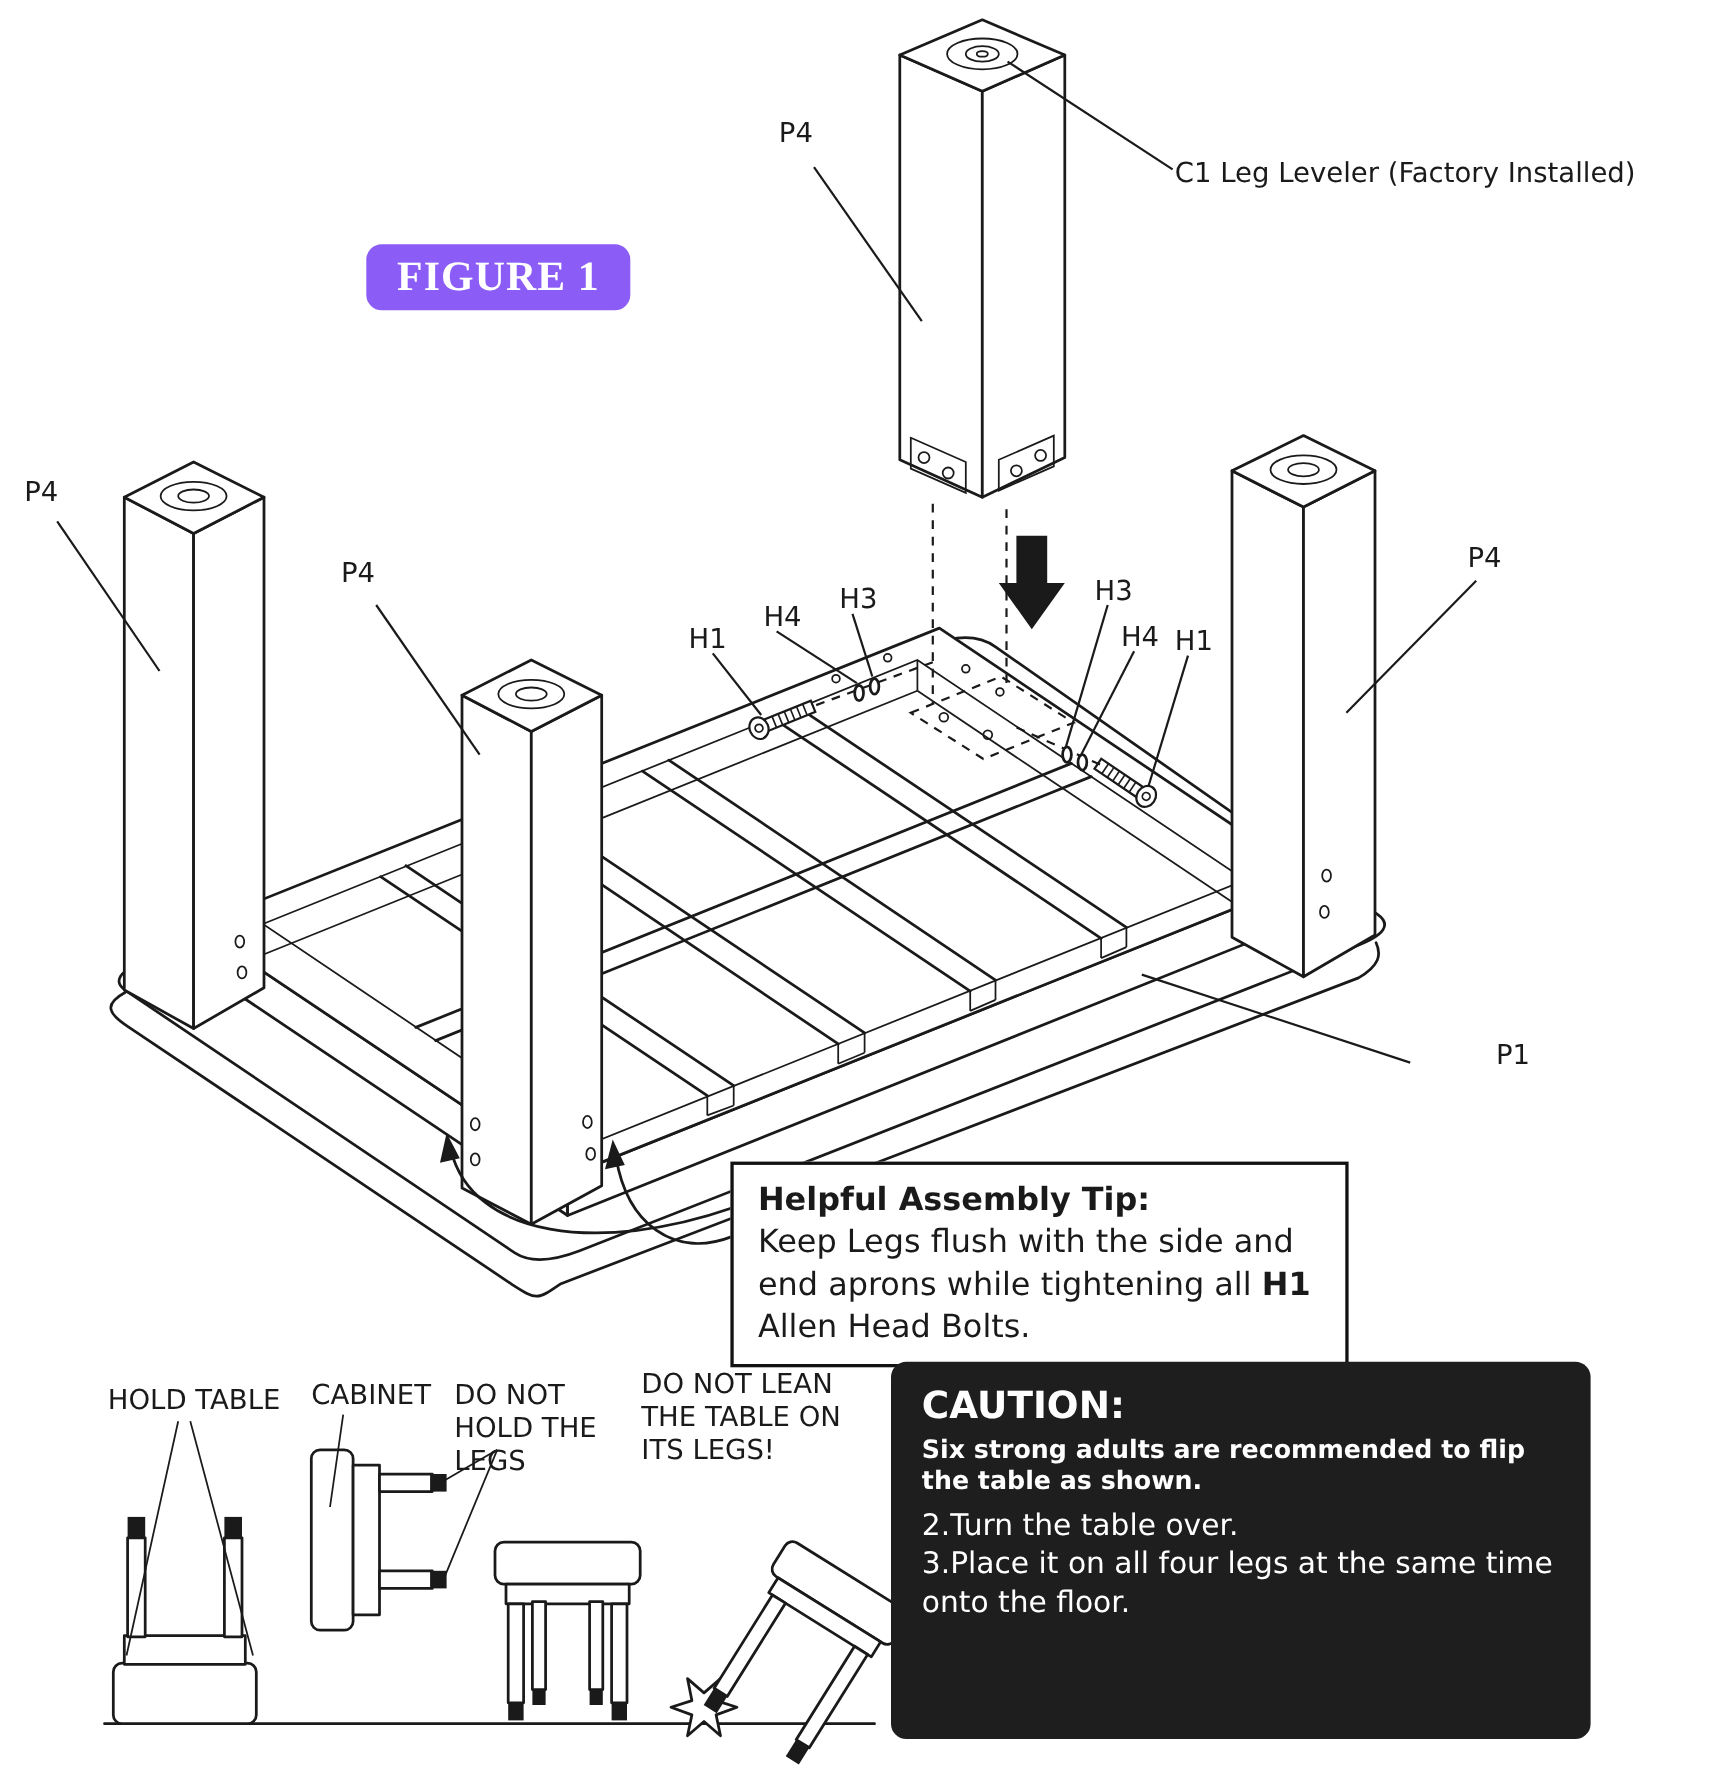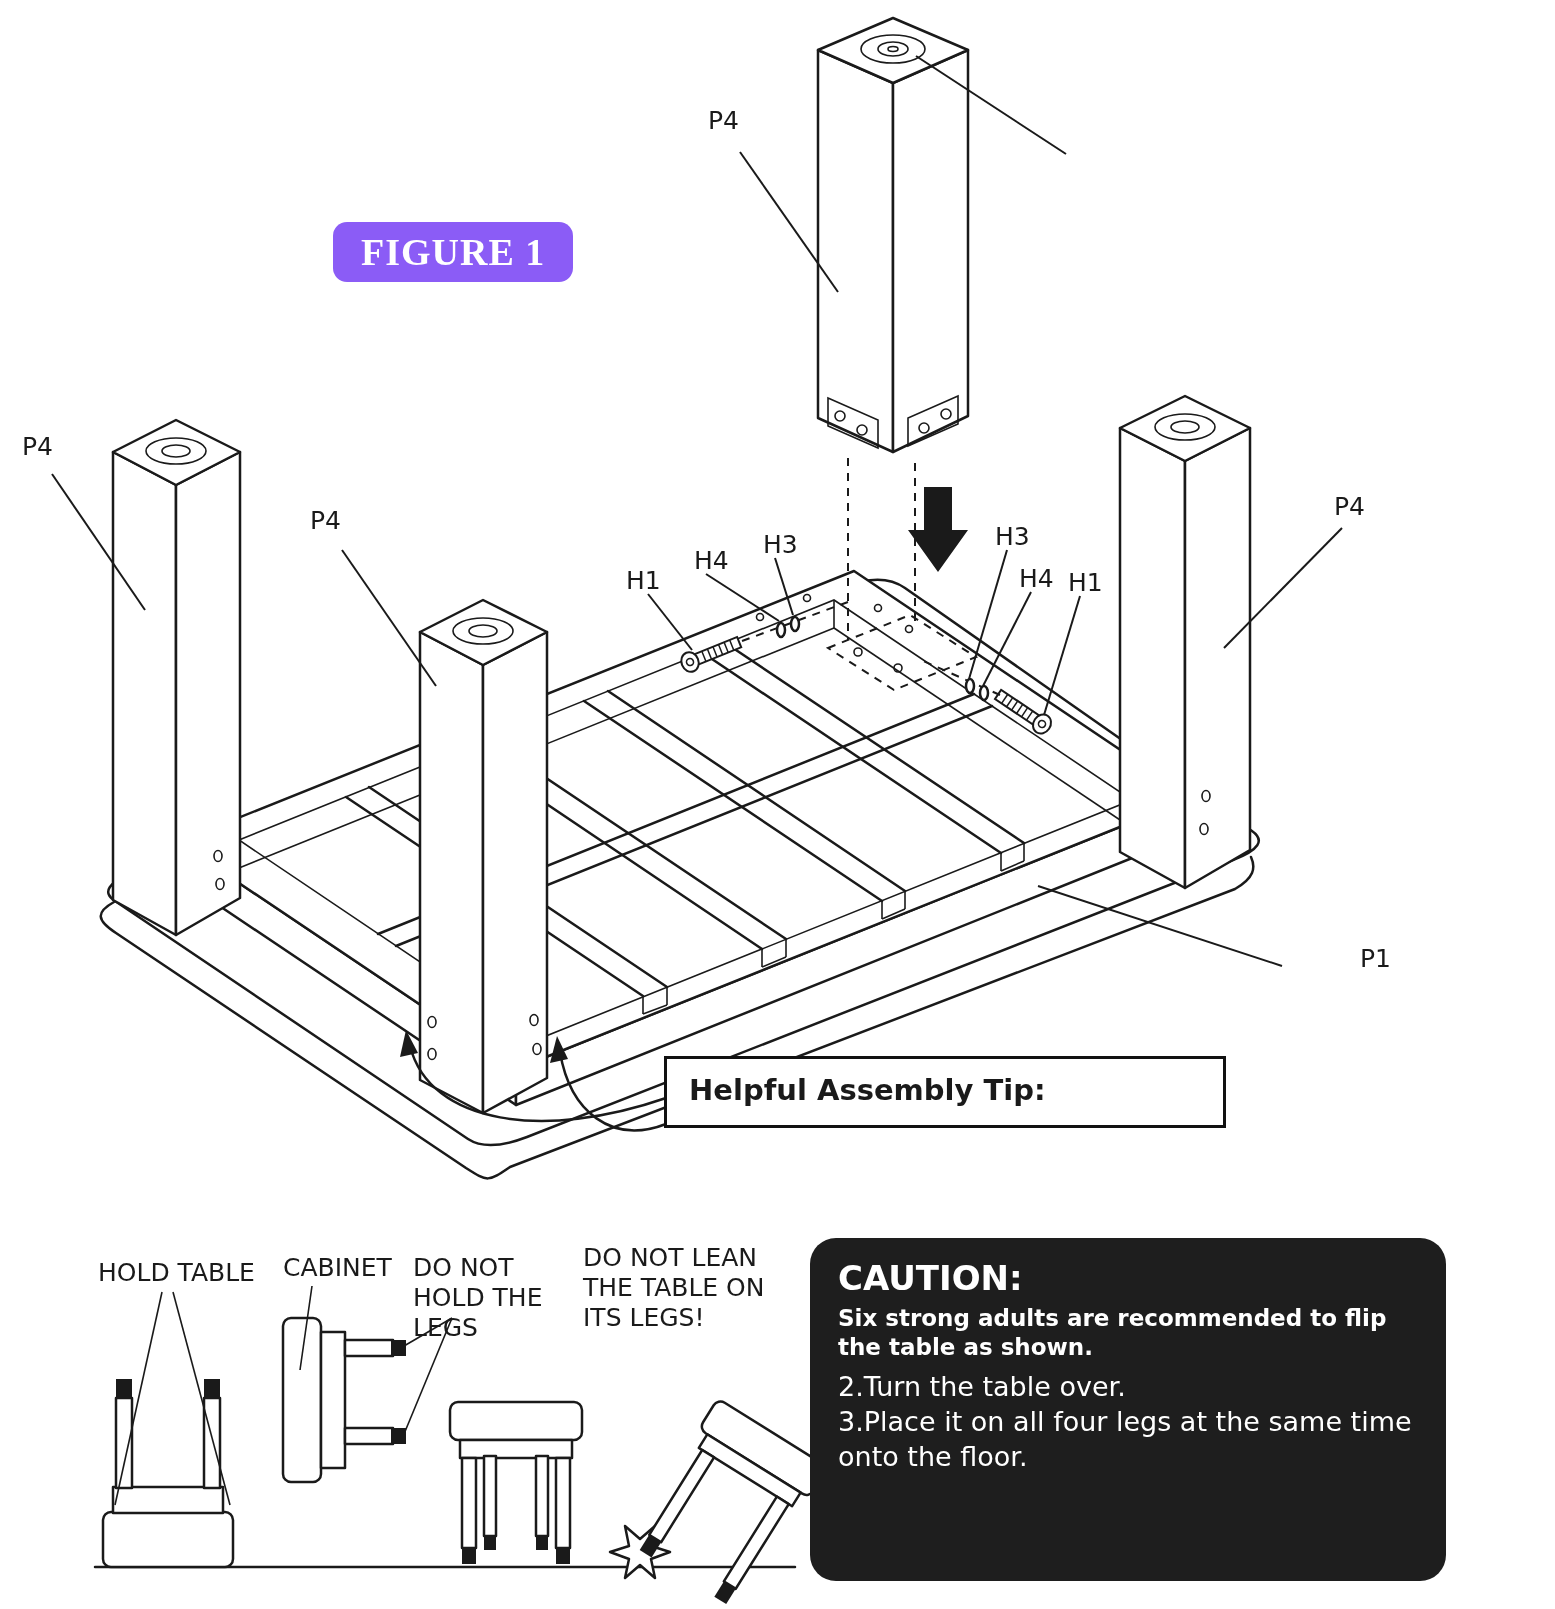--- a/index.html
+++ b/index.html
@@ -15,21 +15,21 @@
 
   .lbl { position:absolute; font-size:25px; white-space:nowrap; }
   .lbl.wrap { white-space:normal; }
   .badge { position:absolute; left:333px; top:222px; background:#8b5cf6; color:#fff;
            font-weight:bold; font-size:38px; padding:8px 28px; border-radius:14px; letter-spacing:1px;font-family:Liberation Serif, serif; }
   .tipbox { position:absolute; left:664px; top:1056px; width:562px; box-sizing:border-box;
             border:3px solid #111; background:#fff; padding:12px 22px 16px; font-size:29px; line-height:1.32; }
   .tipbox .t { font-weight:bold; }
   .warn { font-size:25px; line-height:1.2; }
   .caution { position:absolute; left:810px; top:1238px; width:636px; height:343px; box-sizing:border-box;
-             background:#1e1e1e; color:#fff; border-radius:26px; padding:20px 28px; }
+             background:#1e1e1e; color:#fff; border-radius:14px; padding:20px 28px; }
   .caution .c-title { font-weight:bold; font-size:34px; margin-bottom:6px; }
   .caution .c-sub   { font-weight:bold; font-size:23px; line-height:1.24; margin-bottom:8px; }
   .caution .c-step  { font-size:27px; line-height:1.3; }
 </style>
 </head>
 <body>
 
 <div class="canvas">
 
   <svg class="diagram" width="1555" height="1609" viewBox="0 0 1555 1609">
@@ -251,33 +251,35 @@
       <rect class="fw" x="2" y="-118" width="14" height="100"></rect>
       <rect class="fw" x="90" y="-118" width="14" height="100"></rect>
       <rect class="solid" x="2" y="-18" width="14" height="18"></rect>
       <rect class="solid" x="90" y="-18" width="14" height="18"></rect>
     </g>
   </svg>
 
   <div class="badge">FIGURE 1</div>
 
   <div class="lbl" style="left:708px; top:106px;">P4</div>
+  <div class="lbl" style="left:1068px; top:142px;">C1 Leg Leveler (Factory Installed)</div>
   <div class="lbl" style="left:22px; top:432px;">P4</div>
   <div class="lbl" style="left:310px; top:506px;">P4</div>
   <div class="lbl" style="left:1334px; top:492px;">P4</div>
   <div class="lbl" style="left:626px; top:566px;">H1</div>
   <div class="lbl" style="left:694px; top:546px;">H4</div>
   <div class="lbl" style="left:763px; top:530px;">H3</div>
   <div class="lbl" style="left:995px; top:522px;">H3</div>
   <div class="lbl" style="left:1019px; top:564px;">H4</div>
   <div class="lbl" style="left:1068px; top:568px;">H1</div>
   <div class="lbl" style="left:1360px; top:944px;">P1</div>
 
   <div class="tipbox">
     <div class="t">Helpful Assembly Tip:</div>
+    <div><span>Keep Legs flush with the side and end aprons while tightening all </span><span class="t">H1</span><span> Allen Head Bolts.</span></div>
   </div>
 
   <div class="lbl warn" style="left:98px;  top:1258px;">HOLD TABLE</div>
   <div class="lbl warn" style="left:283px; top:1253px;">CABINET</div>
   <div class="lbl warn wrap" style="left:583px; top:1243px; width:205px;">DO NOT LEAN THE TABLE ON ITS LEGS!</div>
   <div class="lbl warn wrap" style="left:413px; top:1253px; width:158px;">DO NOT HOLD THE LEGS</div>
 
   <div class="caution">
     <div class="c-title">CAUTION:</div>
     <div class="c-sub">Six strong adults are recommended to flip the table as shown.</div>

